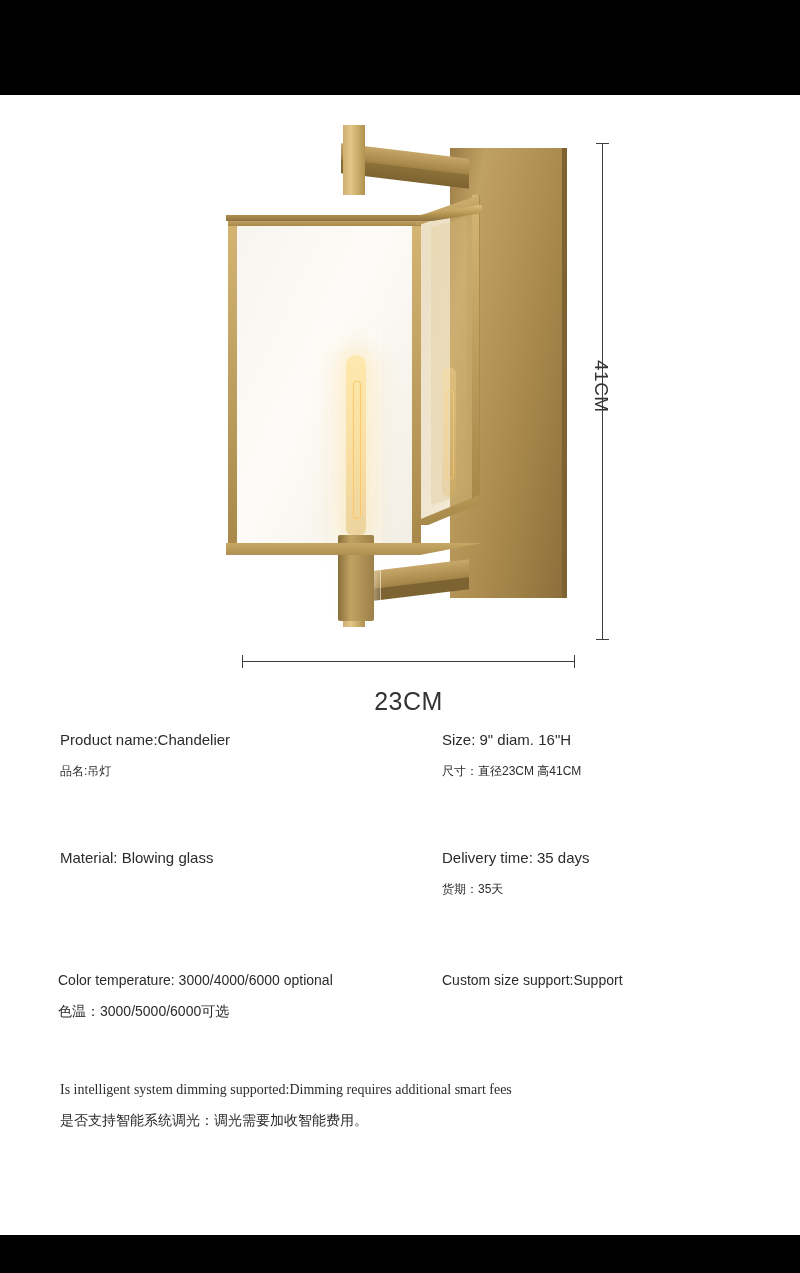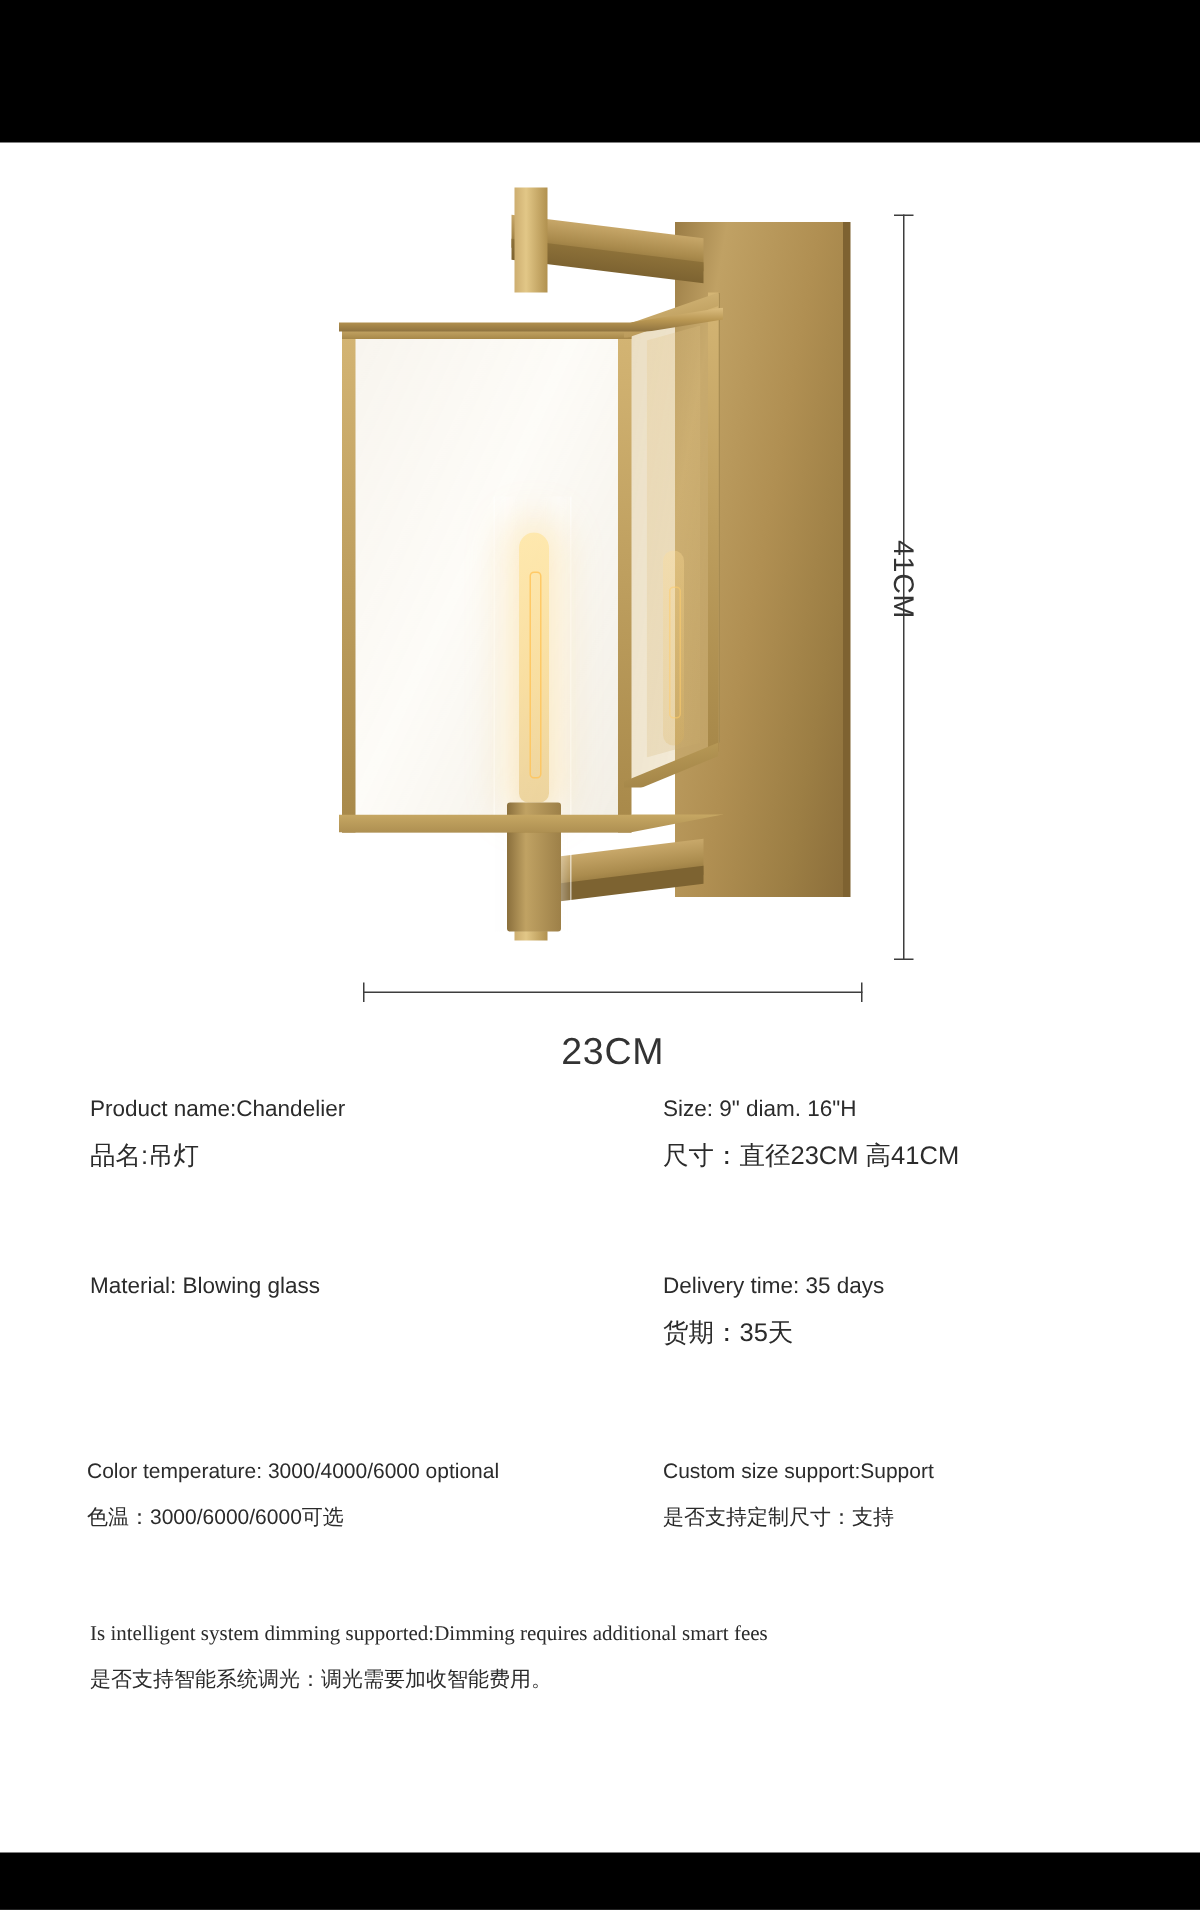--- a/index.html
+++ b/index.html
@@ -361,21 +361,21 @@
     left: 442px;
     width: 350px;
   }
   .line-en {
     font-size: 15px;
     color: #2b2b2b;
     line-height: 30px;
     white-space: nowrap;
   }
   .line-cn {
-    font-size: 17px;
+    font-size: 12px;
     color: #2b2b2b;
     line-height: 32px;
     white-space: nowrap;
   }
   .small .line-en, .small .line-cn {
     font-size: 14px;
   }
   .full-row {
     position: absolute;
     left: 60px;
@@ -458,25 +458,24 @@
         </div>
         <div class="col-right">
           <div class="line-en">Delivery time: 35 days</div>
           <div class="line-cn">货期：35天</div>
         </div>
       </div>
 
       <div class="spec-row small" style="height:110px;">
         <div class="col-left" style="left:58px;">
           <div class="line-en">Color temperature: 3000/4000/6000 optional</div>
-          <div class="line-cn">色温：3000/6000/6000可选</div>
+          <div class="line-cn">色温：3000/5000/6000可选</div>
         </div>
         <div class="col-right" style="left:442px;">
           <div class="line-en">Custom size support:Support</div>
-          <div class="line-cn">是否支持定制尺寸：支持</div>
         </div>
       </div>
 
       <div class="spec-row small" style="height:80px;">
         <div class="full-row">
           <div class="line-en">Is intelligent system dimming supported:Dimming requires additional smart fees</div>
           <div class="line-cn">是否支持智能系统调光：调光需要加收智能费用。</div>
         </div>
       </div>
 

